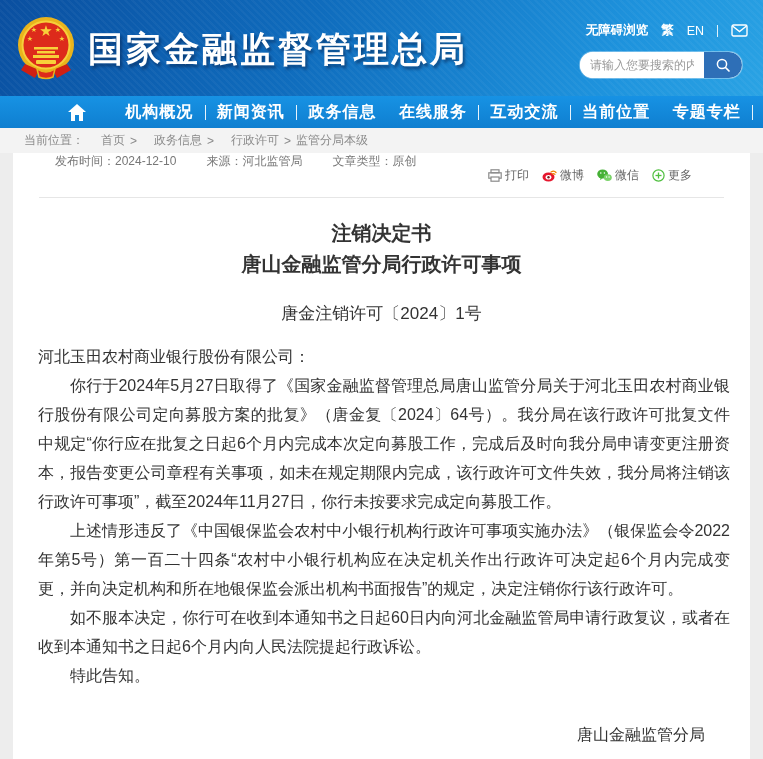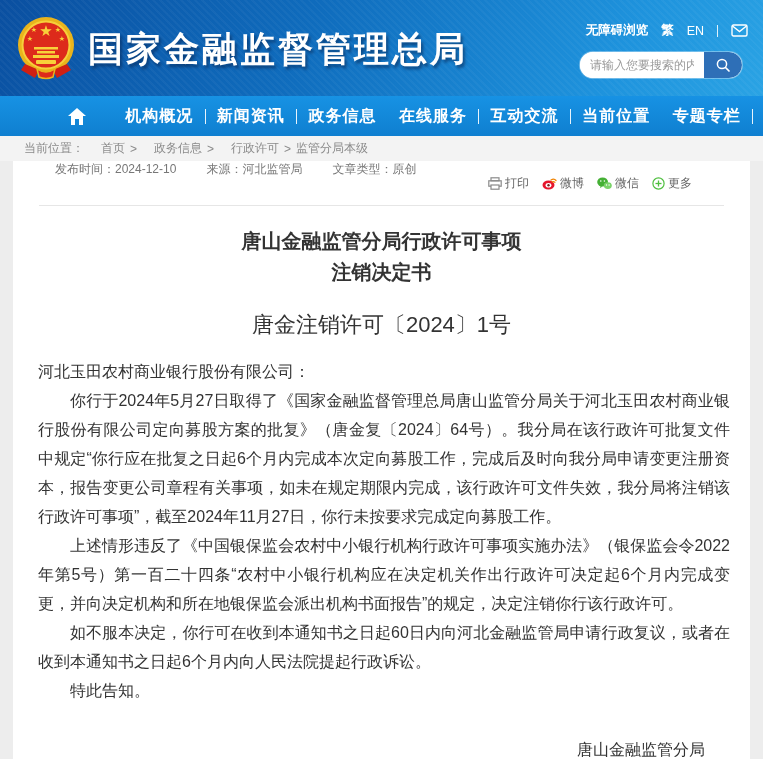--- a/index.html
+++ b/index.html
@@ -42,21 +42,21 @@
     font-size:12px; color:#666; font-family:inherit; background:#fff;
   }
   .search-pill input::placeholder { color:#9a9a9a; }
   .search-btn {
     width:38px; border:none; cursor:pointer; background:#2e6fb7;
     display:flex; align-items:center; justify-content:center;
     border-radius:0 14px 14px 0;
   }
   
   .nav {
-    height:40px; display:flex; align-items:center;
+    height:32px; display:flex; align-items:center;
     background:linear-gradient(#1792e4,#0f7fd0);
     padding:0 10px 0 68px;
   }
   .nav-home { width:46px; display:flex; align-items:center; cursor:pointer; }
   .nav-item {
     flex:1; text-align:center; color:#fff; font-size:16px; font-weight:bold;
     cursor:pointer; white-space:nowrap; letter-spacing:1px;
   }
   .nav-sep { width:1px; height:15px; background:rgba(255,255,255,.9); }
   
@@ -73,21 +73,21 @@
   }
   .meta-item { margin-right:30px; white-space:nowrap; }
   .meta-actions { margin-left:auto; display:flex; align-items:center; gap:13px; }
   .action { display:flex; align-items:center; gap:3px; cursor:pointer; color:#666; white-space:nowrap; }
   .divider { height:1px; background:#e6e6e6; margin:0 26px; }
   
   .article-title {
     margin:20px 60px 0; text-align:center;
     font-size:20px; font-weight:bold; color:#333; line-height:31px;
   }
-  .doc-number { margin-top:22px; text-align:center; font-size:22px; color:#333; }
+  .doc-number { margin-top:22px; text-align:center; font-size:17px; color:#333; }
   .article-body {
     margin:17px 20px 0 25px;
     font-size:16px; line-height:29px; color:#333; text-align:justify;
   }
   .article-body p { margin:0; }
   .article-body p.indent { text-indent:2em; }
   .signature { margin-top:30px; padding-right:25px; text-align:right; font-size:16px; color:#333; }
   .sig-date { margin-top:8px; }
 </style>
 </head>
@@ -221,22 +221,22 @@
           <line x1="3.5" y1="6.5" x2="9.5" y2="6.5" stroke="#4fbf3f" stroke-width="1.3"></line>
         </svg>
         <span>更多</span>
       </span>
     </span>
   </div>
 
   <div class="divider"></div>
 
   <div class="article-title">
+    <div>注销决定书</div>
     <div>唐山金融监管分局行政许可事项</div>
-    <div>注销决定书</div>
   </div>
 
   <div class="doc-number">唐金注销许可〔2024〕1号</div>
 
   <div class="article-body">
     <p>河北玉田农村商业银行股份有限公司：</p>
     <p class="indent">你行于2024年5月27日取得了《国家金融监督管理总局唐山监管分局关于河北玉田农村商业银行股份有限公司定向募股方案的批复》（唐金复〔2024〕64号）。我分局在该行政许可批复文件中规定“你行应在批复之日起6个月内完成本次定向募股工作，完成后及时向我分局申请变更注册资本，报告变更公司章程有关事项，如未在规定期限内完成，该行政许可文件失效，我分局将注销该行政许可事项”，截至2024年11月27日，你行未按要求完成定向募股工作。</p>
     <p class="indent">上述情形违反了《中国银保监会农村中小银行机构行政许可事项实施办法》（银保监会令2022年第5号）第一百二十四条“农村中小银行机构应在决定机关作出行政许可决定起6个月内完成变更，并向决定机构和所在地银保监会派出机构书面报告”的规定，决定注销你行该行政许可。</p>
     <p class="indent">如不服本决定，你行可在收到本通知书之日起60日内向河北金融监管局申请行政复议，或者在收到本通知书之日起6个月内向人民法院提起行政诉讼。</p>
     <p class="indent">特此告知。</p>

